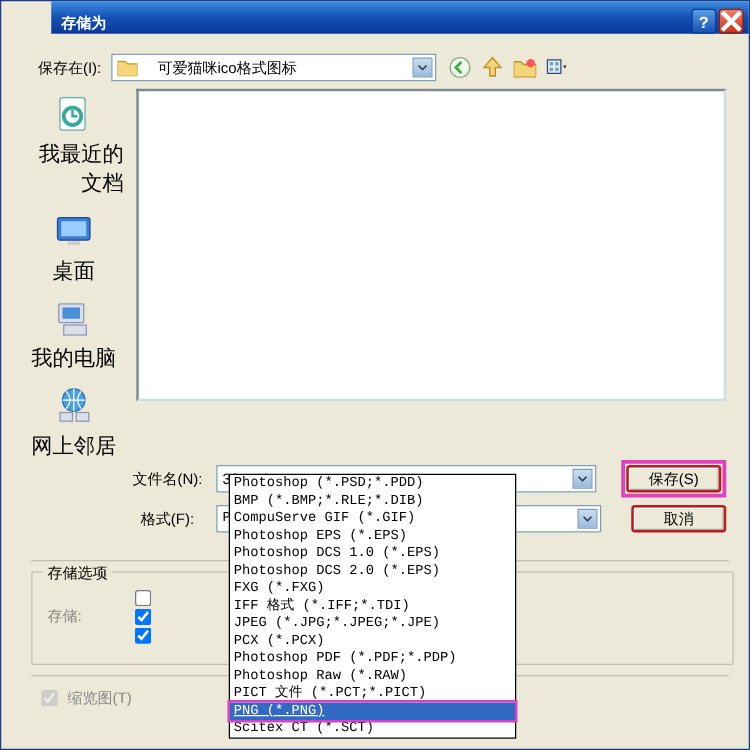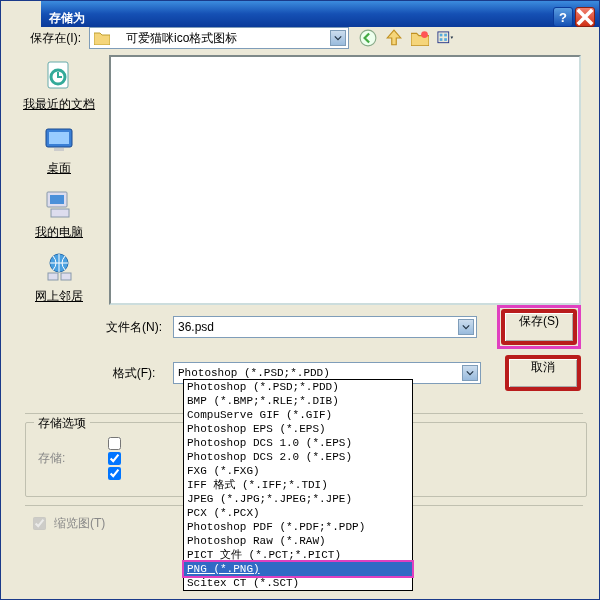--- a/index.html
+++ b/index.html
@@ -36,21 +36,21 @@
     align-items: center;
     justify-content: center;
     font-family: Arial;
     font-weight: bold;
     font-size: 13px;
     color: #fff;
   }
   .wbtn.help { background: linear-gradient(#5a9ee0,#1550b4); border:1px solid #0a3a9a;}
   .wbtn.close { background: linear-gradient(#f08070,#d03014); border:1px solid #8a2010;}
   .body {
-    padding: 0 18px 8px 18px;
+    padding: 16px 18px 8px 18px;
   }
   .row { display:flex; align-items:center; margin-bottom:6px; }
   .lbl { width:70px; text-align:right; padding-right:8px; }
   .combo {
     height: 22px;
     background: #fff;
     border:1px solid #7f9db9;
     display:flex; align-items:center;
     padding:0 2px 0 4px;
     position:relative;
@@ -69,39 +69,39 @@
   }
   .toolicons { display:flex; gap:8px; margin-left:10px; align-items:center;}
   .toolicons .ti{width:18px;height:18px;display:flex;align-items:center;justify-content:center;}
   .main {
     display:flex; gap:10px;
   }
   .sidebar {
     width:80px; display:flex; flex-direction:column; align-items:center; gap:10px; padding-top:4px;
   }
   .side-item{display:flex;flex-direction:column;align-items:center;gap:3px;}
-  .side-item .lab{font-size:12px;text-align:right;text-decoration:underline;}
+  .side-item .lab{font-size:17px;text-align:right;}
   .side-item svg{width:34px;height:34px;}
   .filepane {
     flex:1;
     height:250px;
     background:#fff;
     border:2px inset #cdd;
   }
   .lower { margin-left:84px; }
   .lower .row .lbl{width:70px;text-align:center;}
   .textcombo{
     flex:1; height:22px;
   }
   .btn {
-    width:76px; height:36px;
+    width:76px; height:22px;
     background:#ece9d8;
-    border:4px solid #b91c1c;
+    border:2px solid #b91c1c;
     border-radius:3px;
-    display:flex;justify-content:center;
+    display:flex;align-items:center;justify-content:center;
     box-shadow: inset 1px 1px 0 #fff, inset -1px -1px 0 #aaa;
   }
   .hl-pink{ border:3px solid #e040c0 !important; padding:1px; }
   .groupbox{
     border:1px solid #c0c0b0;
     border-radius:2px;
     margin:8px 12px 0 24px;
     padding:10px 12px 12px 12px;
     position:relative;
   }

